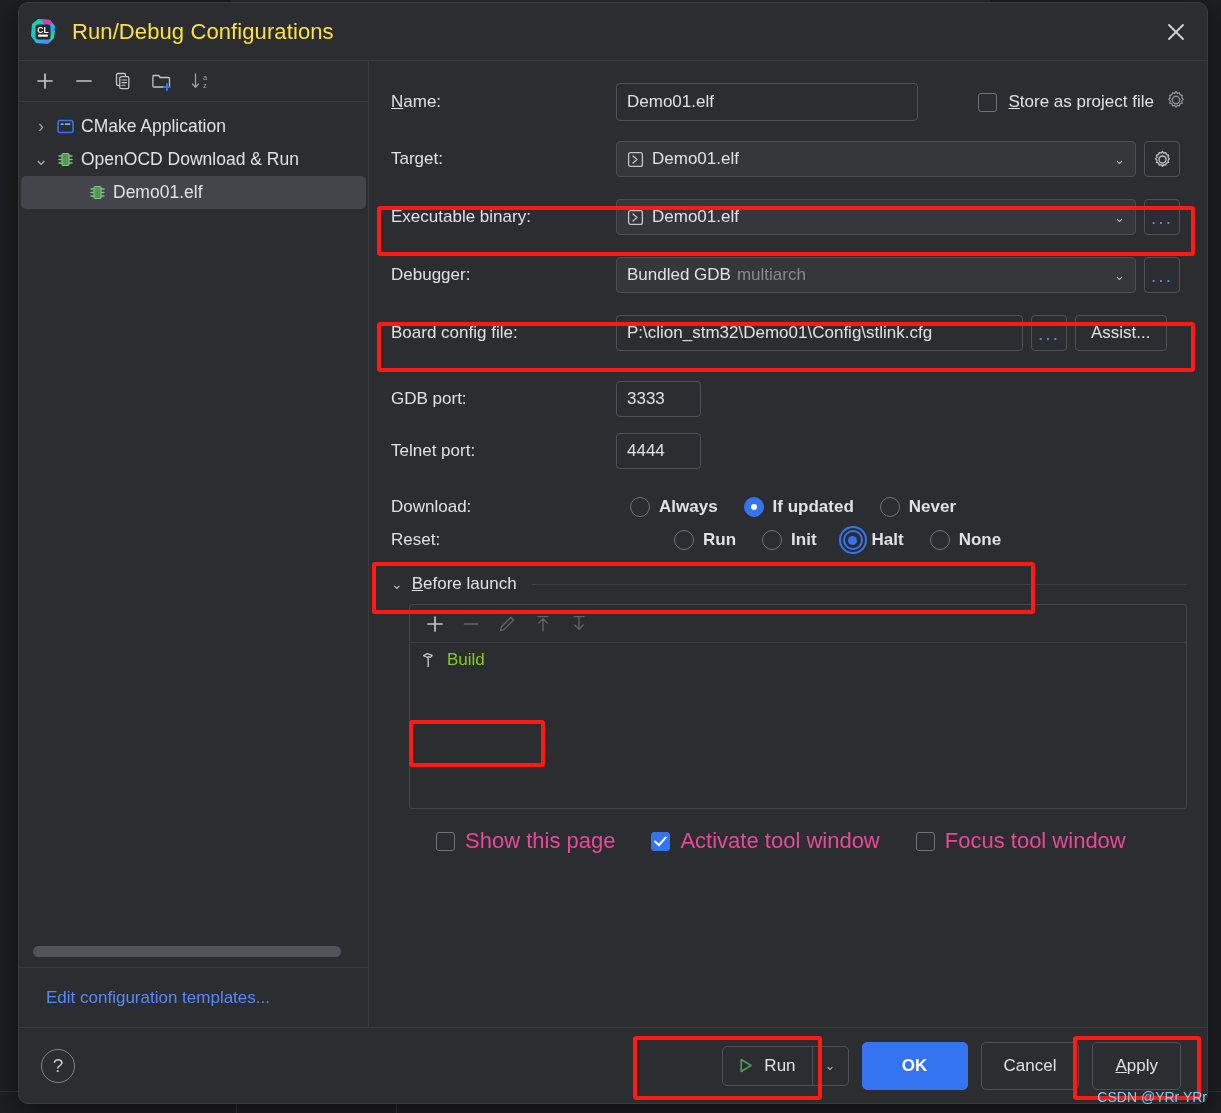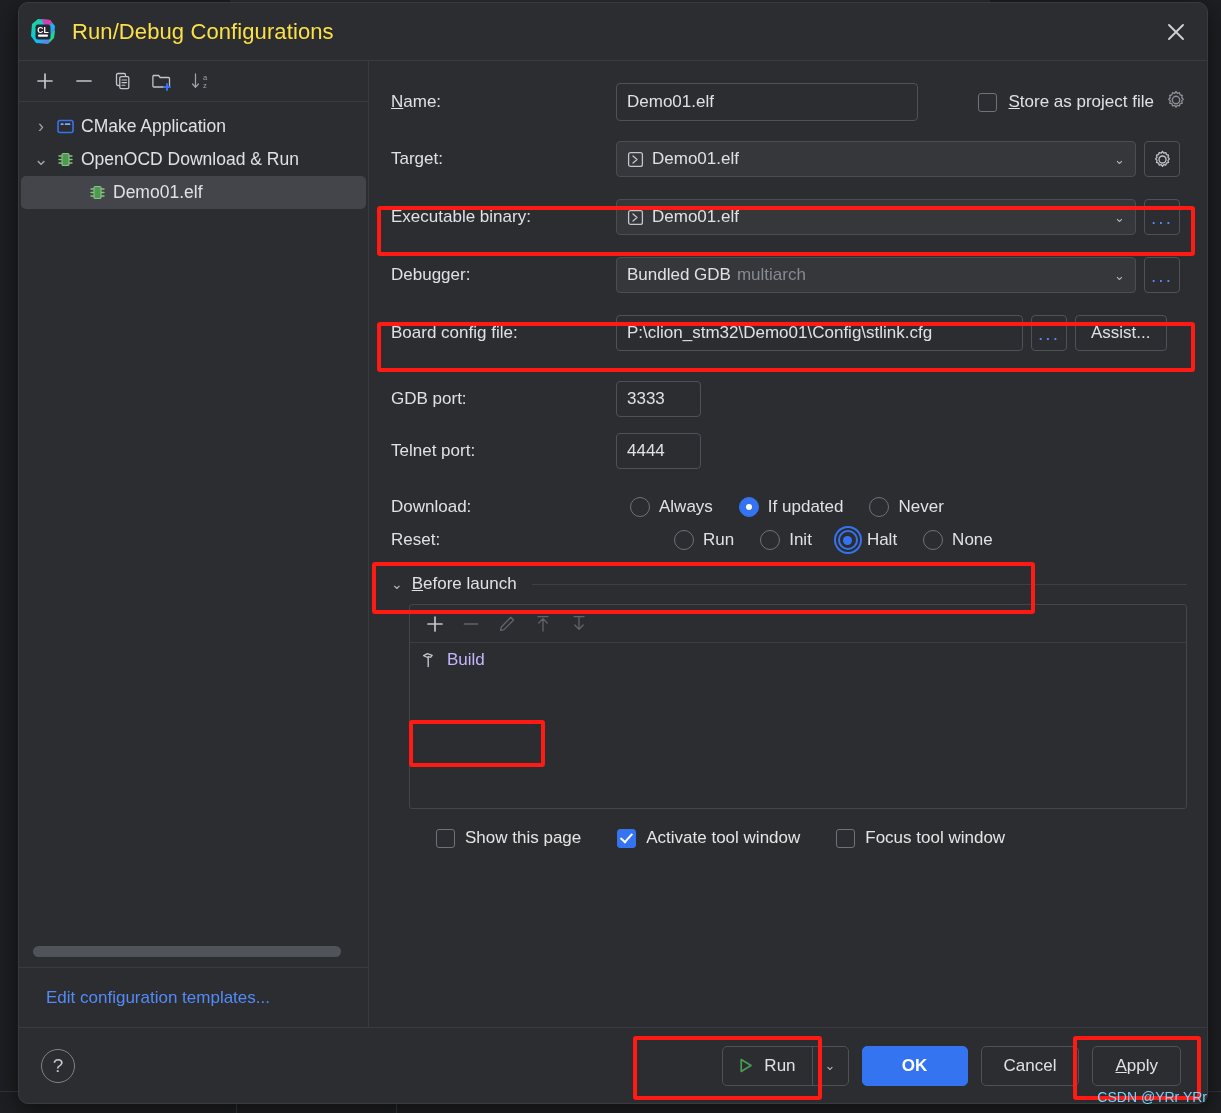--- a/index.html
+++ b/index.html
@@ -76,44 +76,44 @@
          display:flex; align-items:center; justify-content:center; cursor:pointer; }
   .chk.checked { background:#3574f0; border-color:#3574f0; }
   .chk.checked::after { content:""; width:5px; height:10px; border:solid #fff; border-width:0 2.2px 2.2px 0; transform:rotate(42deg) translate(-1px,-1px); }
 
   .radio { width:20px; height:20px; flex:0 0 20px; border:1.6px solid #6e7279; border-radius:50%; display:flex;
            align-items:center; justify-content:center; cursor:pointer; position:relative; }
   .radio.on { border-color:#3574f0; background:#3574f0; }
   .radio.on::after { content:""; width:6px; height:6px; border-radius:50%; background:#fff; }
   .radio.on.focused { background:#2b2d30; border:2px solid #3574f0; box-shadow:0 0 0 2px #2b2d30, 0 0 0 4px #3574f0; }
   .radio.on.focused::after { width:9px; height:9px; background:#3574f0; }
-  .radio-item { display:flex; align-items:flex-start; gap:9px; margin-right:26px; cursor:pointer; font-size:17px; color:#dfe1e5; }
+  .radio-item { display:flex; align-items:flex-start; gap:9px; margin-right:26px; cursor:pointer; font-size:17px; color:#dfe1e5;font-weight:bold; }
 
   
   .section-head { display:flex; align-items:center; gap:9px; margin:24px 0 10px 0; }
   .section-head .caret { color:#b3b6bd; font-size:14px; }
   .section-title { font-size:17px; color:#dfe1e5; }
   .section-title .u { text-decoration:underline; }
   .section-rule { flex:1 1 auto; height:1px; background:#3c3f43; margin-left:6px; }
 
   .bl-box { border:1px solid #43464b; border-radius:3px; background:#2b2d30; margin-left:18px; }
   .bl-toolbar { height:38px; display:flex; align-items:center; gap:2px; padding-left:8px; border-bottom:1px solid #3a3d42; }
   .bl-tbtn { width:34px; height:30px; display:flex; align-items:center; justify-content:center; border-radius:4px; cursor:pointer; }
   .bl-list { height:165px; position:relative; }
-  .bl-item { display:flex; align-items:center; gap:9px; height:34px; padding-left:10px; font-size:17px; color:#c4b5fd; cursor:pointer; }
+  .bl-item { display:flex; align-items:center; gap:9px; height:34px; padding-left:10px; font-size:17px; color:#84cc16; cursor:pointer; }
 
   .cbrow { display:flex; align-items:center; gap:10px; margin-top:19px; margin-left:45px; }
-  .cb-item { display:flex; align-items:center; gap:10px; margin-right:26px; font-size:17px; color:#e5e5e5; cursor:pointer; }
+  .cb-item { display:flex; align-items:center; gap:10px; margin-right:26px; font-size:22px; color:#ec4899; cursor:pointer; }
 
   
   .footer { height:76px; flex:0 0 76px; border-top:1px solid #393b40; display:flex; align-items:center; padding:0 26px 0 22px; }
   .help-btn { width:34px; height:34px; border:1.4px solid #7e828a; border-radius:50%; color:#c4c7cd; font-size:19px;
               display:flex; align-items:center; justify-content:center; cursor:pointer; }
   .footer-actions { margin-left:auto; display:flex; align-items:center; gap:13px; }
-  .btn { height:40px; border-radius:5px; border:1px solid #4e5157; background:#2b2d30; color:#dfe1e5;
+  .btn { height:48px; border-radius:5px; border:1px solid #4e5157; background:#2b2d30; color:#dfe1e5;
          font-size:17px; display:flex; align-items:center; justify-content:center; padding:0 22px; cursor:pointer; }
   .btn.primary { background:#3574f0; border-color:#3574f0; color:#fff; font-weight:bold; min-width:106px; }
   .btn .u { text-decoration:underline; }
   .run-split { height:40px; display:flex; align-items:stretch; border:1px solid #4e5157; border-radius:5px; background:#2b2d30; overflow:hidden; cursor:pointer; }
   .run-main { display:flex; align-items:center; gap:10px; padding:0 16px 0 14px; font-size:17px; color:#dfe1e5; }
   .run-arrow { width:36px; display:flex; align-items:center; justify-content:center; border-left:1px solid #4e5157; color:#b3b6bd; font-size:13px; }
 
   
   .redbox { position:absolute; border:4px solid #ff1a13; border-radius:3px; pointer-events:none; z-index:60; }
 

